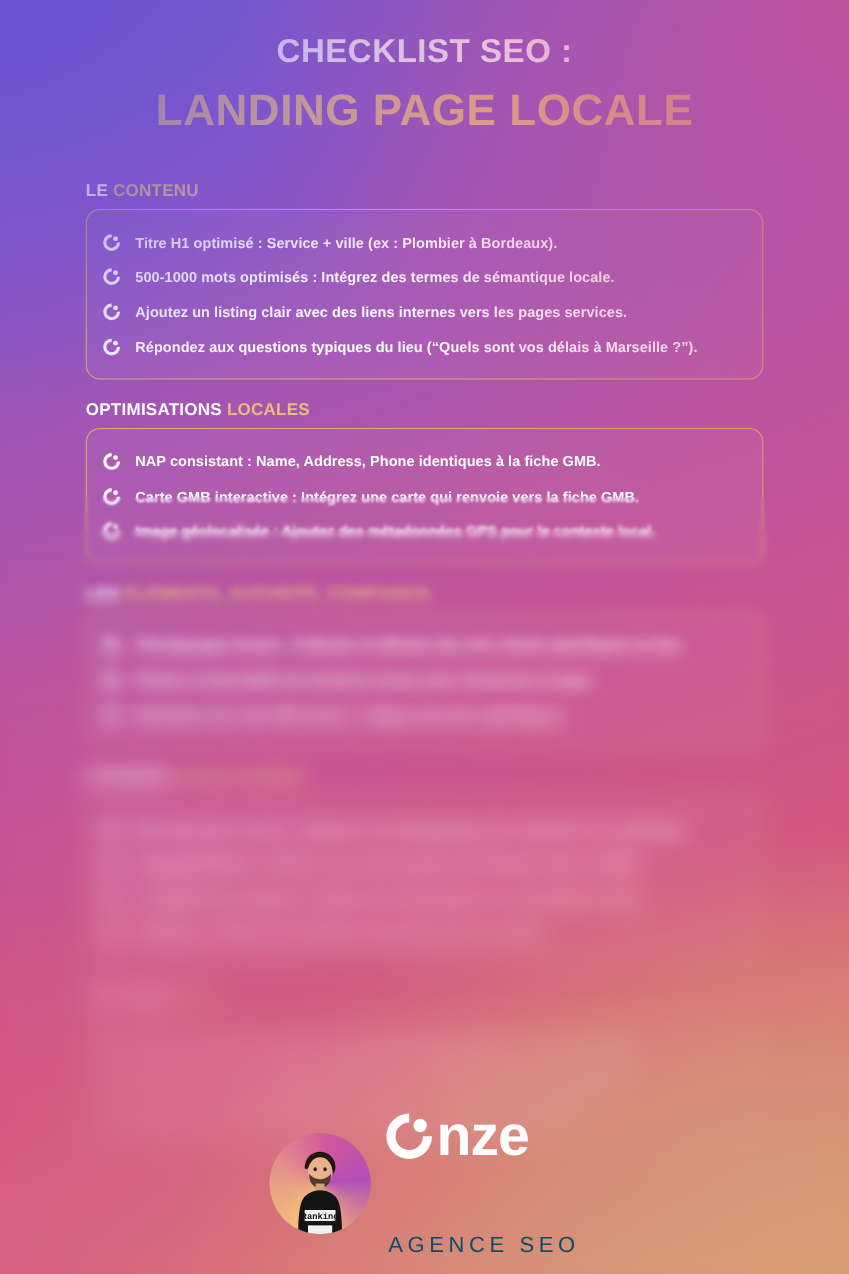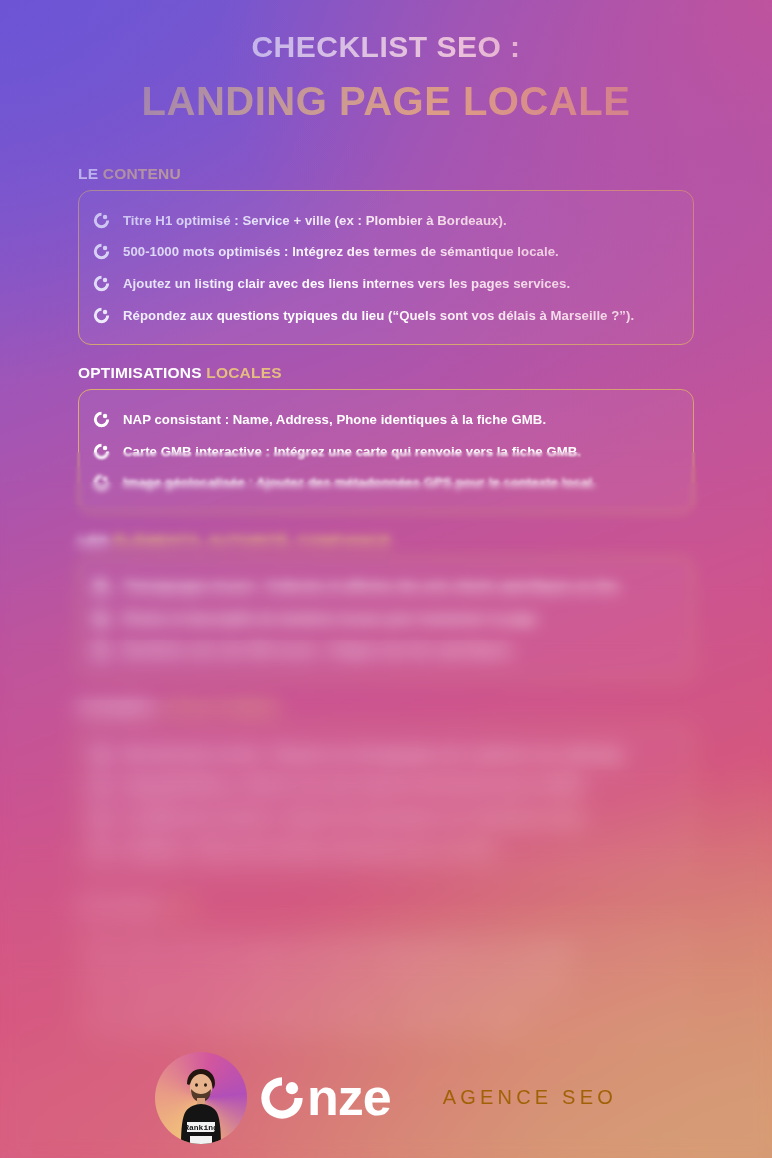--- a/index.html
+++ b/index.html
@@ -123,35 +123,35 @@
       conic-gradient(from 200deg, #f2c27a 0%, #e89a86 22%, #d2569e 48%, #b14fb8 68%, #e8a07f 88%, #f2c27a 100%);
     flex:0 0 auto;
     text-decoration:underline;
   }
   .avatar .person {
     position:absolute;
     left:50%; top:10px;
     transform:translateX(-50%);
     width:56px; height:84px;
   }
-  .logo-block { display:flex; flex-direction:row; align-items:center;gap:48px; }
+  .logo-block { display:flex; flex-direction:column; align-items:flex-start;gap:48px; }
   .logo-word {
     display:flex; align-items:center; gap:0px;
     color:#ffffff;
     font-size:52px;
     font-weight:bold;
     letter-spacing:-1px;
     line-height:.95;
   }
   .logo-mark { width:46px; height:46px; margin-right:2px; }
   .logo-sub {
-    color:#a16207;
+    color:#0c4a6e;
     font-size:20px;
     letter-spacing:4.2px;
-    margin-top:0;
+    margin-top:15px;
     margin-left:4px;
     font-weight:normal;
   }
 </style>
 </head>
 <body>
 
 <div class="page">
   <div class="bg-wash"></div>
 

